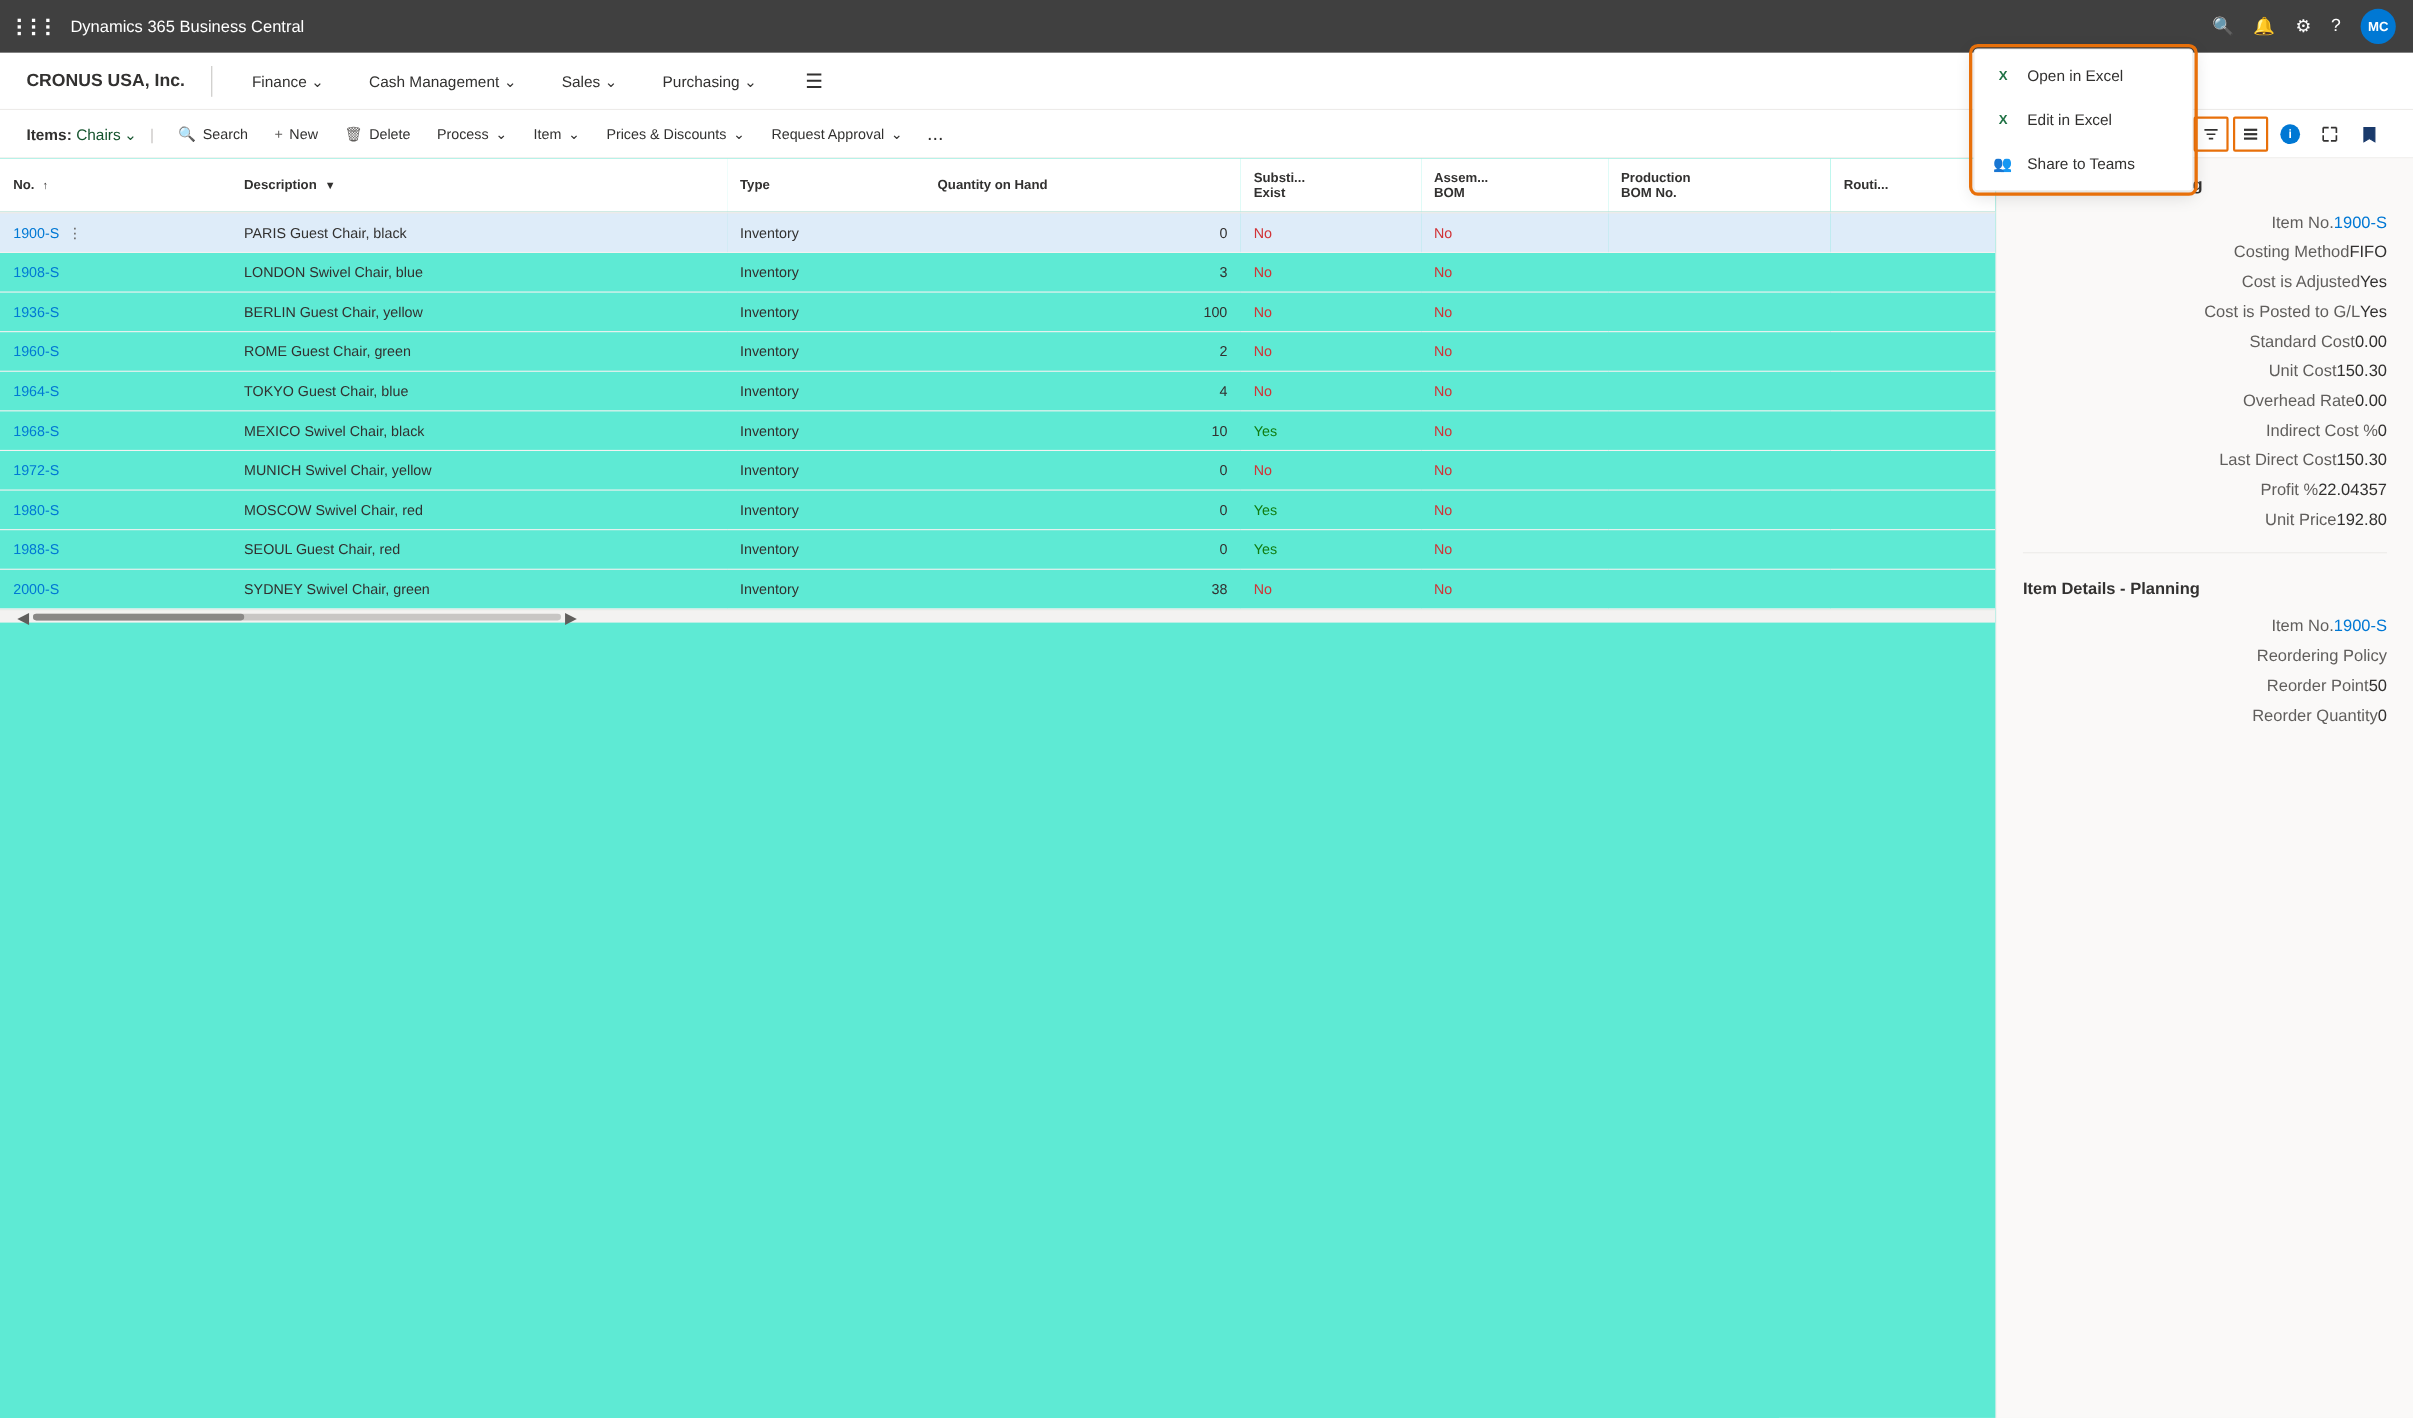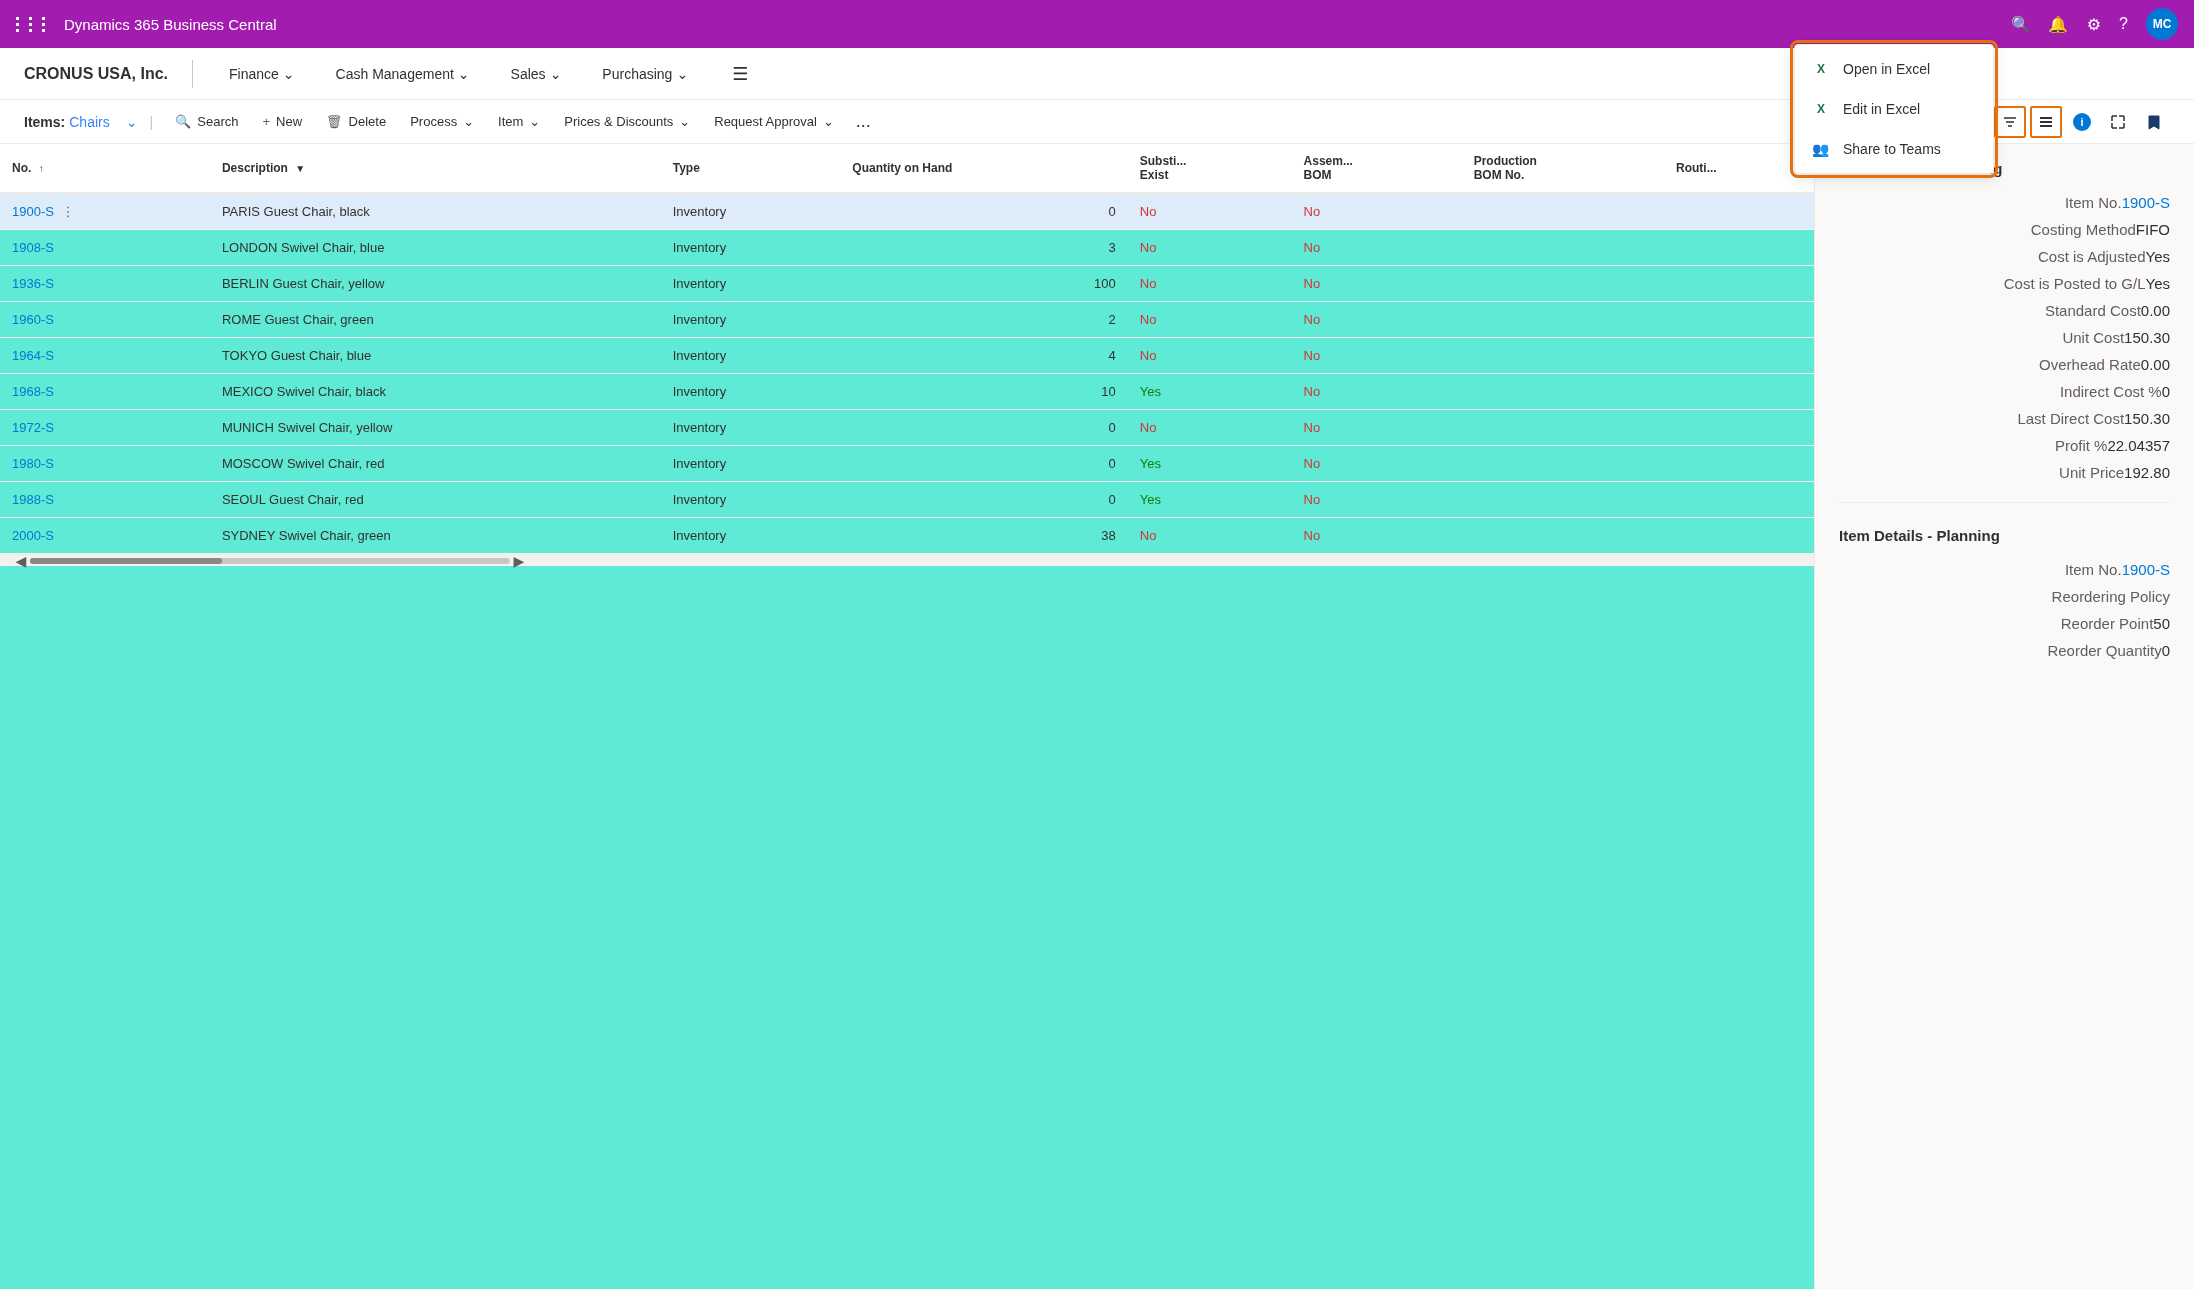--- a/index.html
+++ b/index.html
@@ -1,20 +1,20 @@
 <!DOCTYPE html>
 <html><head>
   <meta charset="utf-8">
   <style>
     * { box-sizing: border-box; margin: 0; padding: 0; }
     body { font-family: 'Segoe UI', Arial, sans-serif; font-size: 14px; background: #f3f2f1; color: #323130; overflow: hidden; }
 
     
     .top-nav {
-      background: #a21caf;
+      background: #404040;
       color: #fff;
       height: 48px;
       display: flex;
       align-items: center;
       padding: 0 16px;
       gap: 12px;
     }
     .top-nav-grid { display: grid; grid-template-columns: 10px 10px 10px; gap: 3px; cursor: pointer; }
     .top-nav-grid span { width: 3px; height: 3px; background: #fff; display: block; }
     .top-nav-title { font-size: 15px; font-weight: 400; flex: 1; }
@@ -42,21 +42,21 @@
     .toolbar {
       background: #fff;
       border-bottom: 1px solid #edebe9;
       padding: 0 24px;
       height: 44px;
       display: flex;
       align-items: center;
       gap: 4px;
     }
     .toolbar-label { font-weight: 600; margin-right: 0; }
-    .toolbar-breadcrumb { display: flex; align-items: center; gap: 16px; color: #3b82f6; cursor: pointer; font-size: 14px; }
+    .toolbar-breadcrumb { display: flex; align-items: center; gap: 3px; color: #14532d; cursor: pointer; font-size: 14px; }
     .toolbar-sep { color: #c8c6c4; margin: 0 8px; }
     .toolbar-btn {
       display: flex; align-items: center; gap: 6px;
       padding: 6px 10px; cursor: pointer; border-radius: 2px;
       font-size: 13px; color: #323130; background: transparent; border: none;
     }
     .toolbar-btn .btn-icon { color: #605e5c; }
     .toolbar-more { font-size: 18px; padding: 4px 8px; cursor: pointer; color: #323130; }
     .toolbar-right { margin-left: auto; display: flex; align-items: center; gap: 4px; }
     .toolbar-right-icon { width: 32px; height: 32px; display: flex; align-items: center; justify-content: center; cursor: pointer; border-radius: 2px; color: #605e5c; font-size: 15px; position: relative; }

